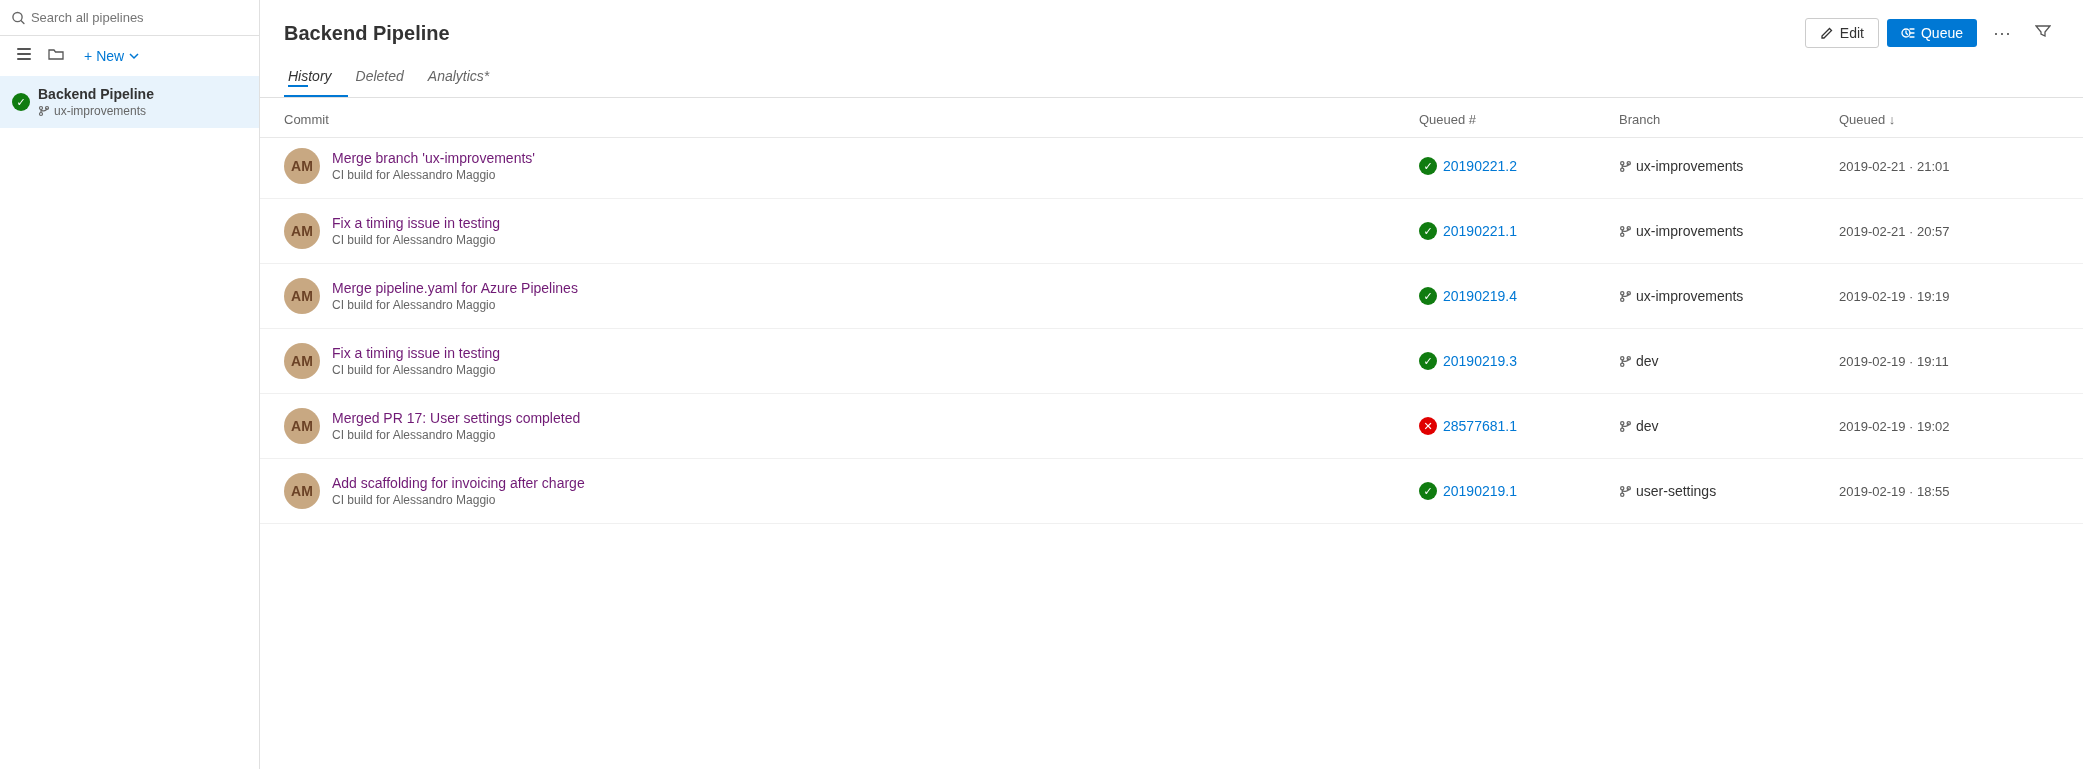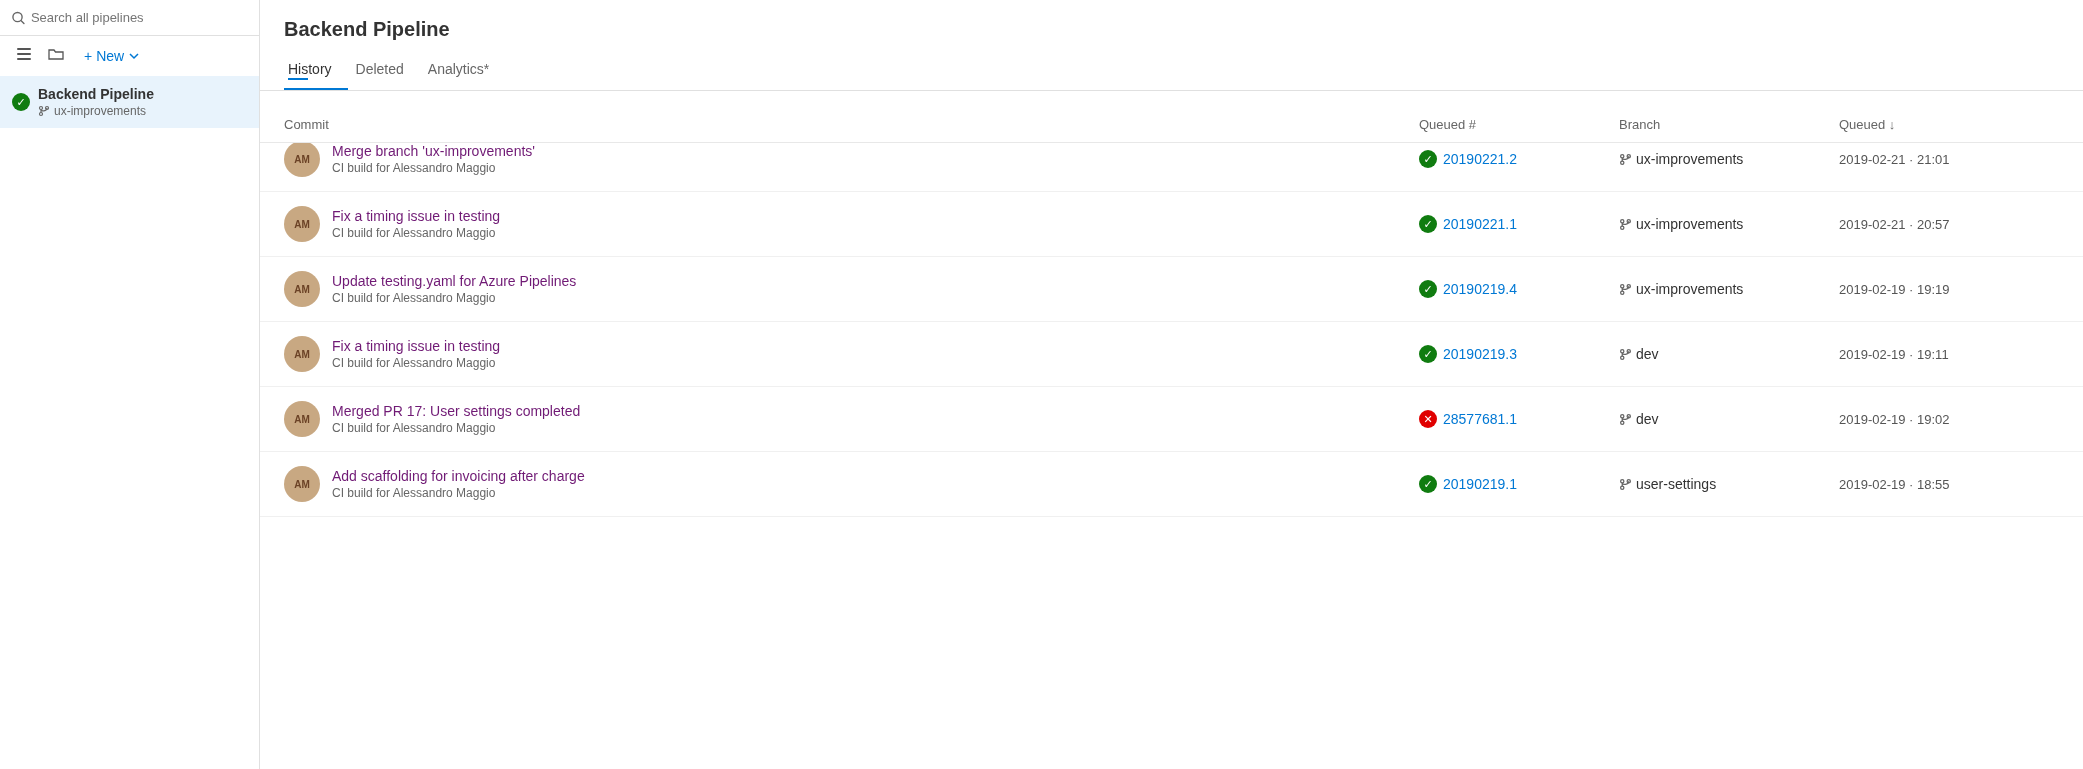--- a/index.html
+++ b/index.html
@@ -158,20 +158,21 @@
       padding: 12px 24px 0 24px;
       border-bottom: 1px solid #e0e0e0;
     }
     .tab {
       padding: 8px 16px 8px 4px;
       cursor: pointer;
       font-size: 14px;
       color: #666;
       border-bottom: 2px solid transparent;
       margin-right: 4px;
+      font-style: italic;
     }
     .tab.active {
       color: #333;
       border-bottom: 2px solid #0078d4;
       font-weight: 500;
     }
 
     
     .table-container {
       flex: 1;
@@ -179,21 +180,21 @@
       padding: 0;
     }
     .table-header {
       display: grid;
       grid-template-columns: 1fr 200px 220px 220px;
       padding: 10px 24px;
       color: #666;
       font-size: 13px;
       border-bottom: 1px solid #e8e8e8;
       position: sticky;
-      top: 16px;
+      top: 4px;
       background: #fff;
     }
     .table-row {
       display: grid;
       grid-template-columns: 1fr 200px 220px 220px;
       padding: 14px 24px;
       border-bottom: 1px solid #f0f0f0;
       align-items: center;
     }
     .commit-cell {
@@ -204,21 +205,21 @@
     .avatar {
       width: 36px;
       height: 36px;
       border-radius: 50%;
       background: #c8a882;
       overflow: hidden;
       flex-shrink: 0;
       display: flex;
       align-items: center;
       justify-content: center;
-      font-size: 10px;
+      font-size: 14px;
       color: #6b4226;
       font-weight: 600;
     }
     .commit-text .commit-title {
       font-size: 14px;
       color: #701a75;
       cursor: pointer;
     }
     .commit-text .commit-sub {
       font-size: 12px;
@@ -335,20 +336,42 @@
         </svg>
         <span>ux-improvements</span>
       </div>
     </div>
   </div>
 </div>
 
 <div class="main">
   <div class="main-header">
     <h1 class="page-title">Backend Pipeline</h1>
+    <div class="header-actions">
+      <button class="edit-btn">
+        <svg width="14" height="14" viewBox="0 0 14 14" fill="none">
+          <path d="M9.5 2.5l2 2L4 12H2v-2L9.5 2.5z" stroke="#333" stroke-width="1.3" fill="none"></path>
+        </svg>
+        <span>Edit</span>
+      </button>
+      <button class="queue-btn">
+        <svg width="14" height="14" viewBox="0 0 14 14" fill="none">
+          <circle cx="5" cy="7" r="4" stroke="white" stroke-width="1.3"></circle>
+          <path d="M5 5v2l1.5 1.5" stroke="white" stroke-width="1.3" stroke-linecap="round"></path>
+          <path d="M9 3h4M9 7h4M9 11h4" stroke="white" stroke-width="1.3" stroke-linecap="round"></path>
+        </svg>
+        <span>Queue</span>
+      </button>
+      <button class="more-btn">···</button>
+      <button class="filter-btn">
+        <svg width="16" height="16" viewBox="0 0 16 16" fill="none">
+          <path d="M1 3h14l-5 6v4l-4-2V9L1 3z" stroke="#555" stroke-width="1.3" fill="none"></path>
+        </svg>
+      </button>
+    </div>
   </div>
 
   <div class="tabs">
     <div class="tab active">
       <span>History</span>
       <div class="divider-line"></div>
     </div>
     <div class="tab">
       <span>Deleted</span>
     </div>
@@ -410,21 +433,21 @@
         </svg>
         <span>ux-improvements</span>
       </div>
       <div class="queued-cell">2019-02-21 · 20:57</div>
     </div>
 
     <div class="table-row">
       <div class="commit-cell">
         <div class="avatar">AM</div>
         <div class="commit-text">
-          <div class="commit-title">Update testing.yaml for Azure Pipelines</div>
+          <div class="commit-title">Merge pipeline.yaml for Azure Pipelines</div>
           <div class="commit-sub">CI build for Alessandro Maggio</div>
         </div>
       </div>
       <div class="build-cell">
         <span class="success-icon">✓</span>
         <span class="build-num">20190219.4</span>
       </div>
       <div class="branch-cell">
         <svg width="13" height="13" viewBox="0 0 12 12" fill="none">
           <circle cx="3" cy="3" r="1.5" stroke="#666" stroke-width="1.2"></circle>

